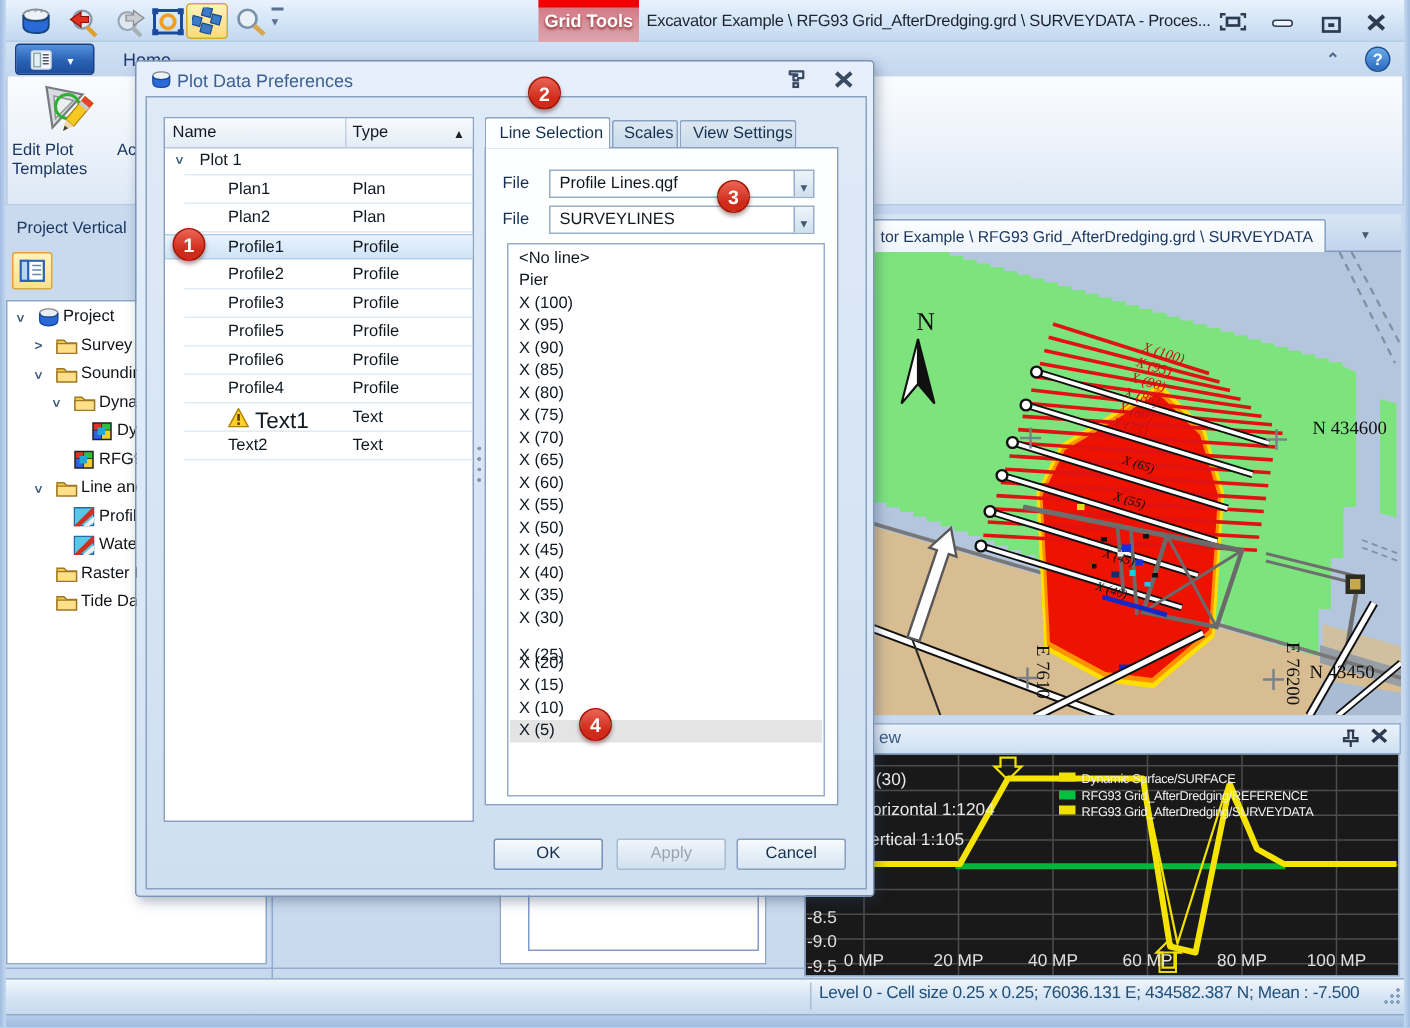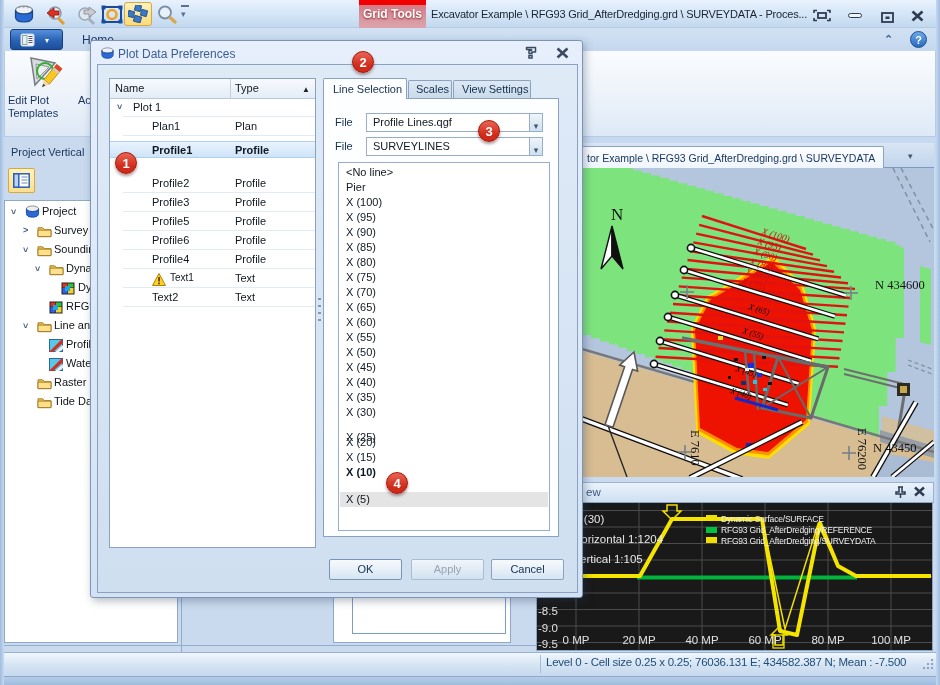--- a/index.html
+++ b/index.html
@@ -447,21 +447,21 @@
 <div style="position:absolute;left:0;top:19px;width:100%;height:18px;">
           <div style="position:absolute;left:13px;right:0;top:0;height:18px;border-bottom:1px solid #e2eaf4;"></div>
           <span style="position:absolute;left:42px;top:2px;font-size:11px;color:#101820">Plan1</span>
           <span style="position:absolute;left:125px;top:2px;font-size:11px;color:#101820">Plan</span>
         </div>
 <div style="position:absolute;left:0;top:38px;width:100%;height:18px;">
           <div style="position:absolute;left:13px;right:0;top:0;height:18px;border-bottom:1px solid #e2eaf4;"></div>
           <span style="position:absolute;left:42px;top:2px;font-size:11px;color:#101820">Plan2</span>
           <span style="position:absolute;left:125px;top:2px;font-size:11px;color:#101820">Plan</span>
         </div>
-<div style="position:absolute;left:0;top:42px;width:100%;height:18px;background:linear-gradient(#e8f3fd,#cfe4f8);border-top:1px solid #b0cfec;border-bottom:1px solid #b0cfec;height:17px;font-weight:bold;">
+<div style="position:absolute;left:0;top:57px;width:100%;height:18px;background:linear-gradient(#e8f3fd,#cfe4f8);border-top:1px solid #b0cfec;border-bottom:1px solid #b0cfec;height:17px;">
           <div style="position:absolute;left:13px;right:0;top:0;height:18px;"></div>
           <span style="position:absolute;left:42px;top:2px;font-size:11px;color:#101820">Profile1</span>
           <span style="position:absolute;left:125px;top:2px;font-size:11px;color:#101820">Profile</span>
         </div>
 <div style="position:absolute;left:0;top:76px;width:100%;height:18px;">
           <div style="position:absolute;left:13px;right:0;top:0;height:18px;border-bottom:1px solid #e2eaf4;"></div>
           <span style="position:absolute;left:42px;top:2px;font-size:11px;color:#101820">Profile2</span>
           <span style="position:absolute;left:125px;top:2px;font-size:11px;color:#101820">Profile</span>
         </div>
 <div style="position:absolute;left:0;top:95px;width:100%;height:18px;">
@@ -484,21 +484,21 @@
           <span style="position:absolute;left:42px;top:2px;font-size:11px;color:#101820">Profile4</span>
           <span style="position:absolute;left:125px;top:2px;font-size:11px;color:#101820">Profile</span>
         </div>
 <div style="position:absolute;left:0;top:171px;width:100%;height:18px;">
           <div style="position:absolute;left:13px;right:0;top:0;height:18px;border-bottom:1px solid #e2eaf4;"></div>
           <span style="position:absolute;left:42px;top:2px"><svg width="14" height="13" viewBox="0 0 14 13">
               <polygon points="7,0.5 13.5,12.5 0.5,12.5" fill="#ffd02a" stroke="#b08000" stroke-width="1"></polygon>
               <rect x="6.2" y="4" width="1.7" height="4.5" fill="#5a3c00"></rect>
               <rect x="6.2" y="9.6" width="1.7" height="1.7" fill="#5a3c00"></rect>
             </svg></span>
-          <span style="position:absolute;left:60px;top:2px;font-size:10px;color:#101820">Text1</span>
+          <span style="position:absolute;left:60px;top:2px;font-size:15px;color:#101820">Text1</span>
           <span style="position:absolute;left:125px;top:2px;font-size:11px;color:#101820">Text</span>
         </div>
 <div style="position:absolute;left:0;top:190px;width:100%;height:18px;">
           <div style="position:absolute;left:13px;right:0;top:0;height:18px;border-bottom:1px solid #e2eaf4;"></div>
           <span style="position:absolute;left:42px;top:2px;font-size:11px;color:#101820">Text2</span>
           <span style="position:absolute;left:125px;top:2px;font-size:11px;color:#101820">Text</span>
         </div>
     </div>
   </div>
 
@@ -583,24 +583,24 @@
         </div>
 <div style="position:absolute;left:1px;right:1px;top:257px;height:15px;">
           <span style="position:absolute;left:6px;top:11px;font-size:11px;color:#101820">X (25)</span>
         </div>
 <div style="position:absolute;left:1px;right:1px;top:272px;height:15px;">
           <span style="position:absolute;left:6px;top:1px;font-size:11px;color:#101820">X (20)</span>
         </div>
 <div style="position:absolute;left:1px;right:1px;top:287px;height:15px;">
           <span style="position:absolute;left:6px;top:1px;font-size:11px;color:#101820">X (15)</span>
         </div>
-<div style="position:absolute;left:1px;right:1px;top:302px;height:15px;font-weight:bold;">
+<div style="position:absolute;left:1px;right:1px;top:302px;height:15px;">
           <span style="position:absolute;left:6px;top:1px;font-size:11px;color:#101820">X (10)</span>
         </div>
-<div style="position:absolute;left:1px;right:1px;top:317px;height:15px;background:#e4e4e4;margin-top:12px;">
+<div style="position:absolute;left:1px;right:1px;top:317px;height:15px;background:#e4e4e4;">
           <span style="position:absolute;left:6px;top:1px;font-size:11px;color:#101820">X (5)</span>
         </div>
     </div>
   </div>
 
   <div class="abs" style="left:238px;top:518px;width:73px;height:21px;background:linear-gradient(#f7fafd,#e8f0f8 45%,#d6e5f3);border:1px solid #7694b8;border-radius:2px;text-align:center;font-size:11px;color:#15304f;line-height:19px">OK</div>
   <div class="abs" style="left:320px;top:518px;width:73px;height:21px;background:linear-gradient(#f0f5fa,#e2ecf5 45%,#d2e1f0);border:1px solid #a8bcd2;border-radius:2px;text-align:center;font-size:11px;color:#9aa4b0;line-height:19px">Apply</div>
   <div class="abs" style="left:400px;top:518px;width:73px;height:21px;background:linear-gradient(#f7fafd,#e8f0f8 45%,#d6e5f3);border:1px solid #8aa2c0;border-radius:2px;text-align:center;font-size:11px;color:#15304f;line-height:19px">Cancel</div>
 </div>
 

